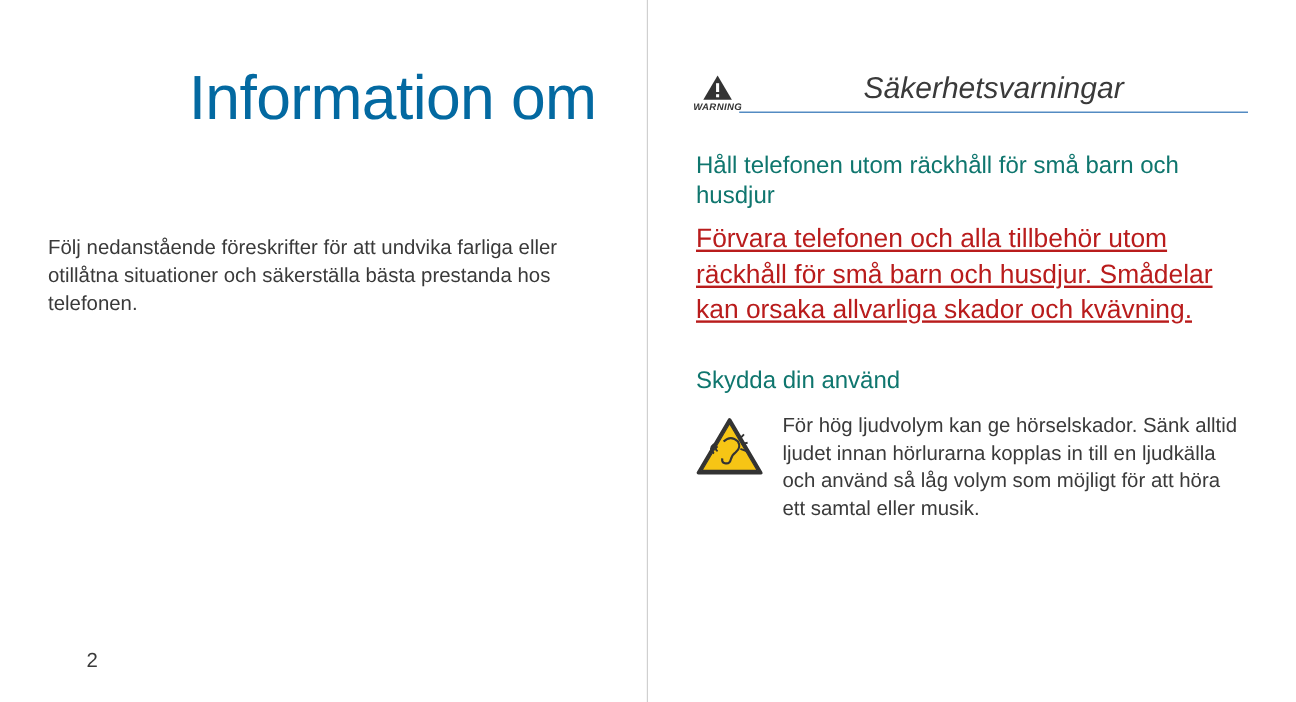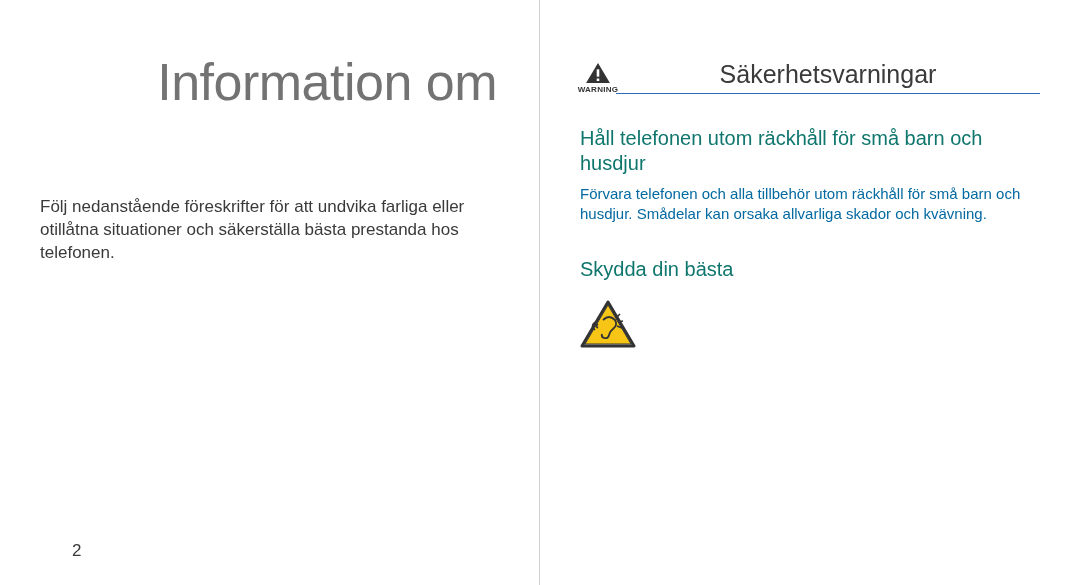--- a/index.html
+++ b/index.html
@@ -1,30 +1,30 @@
 <!DOCTYPE html>
 <html><head>
   <meta charset="utf-8">
   <style>
     * { margin: 0; padding: 0; box-sizing: border-box; }
     html, body { width: 1080px; height: 585px; background: #fff; font-family: Arial, Helvetica, sans-serif; color: #3a3a3a; }
     .spread { display: flex; width: 1080px; height: 585px; }
     .page { width: 540px; height: 585px; position: relative; padding: 34px 40px 30px 40px; }
     .page-left { border-right: 1px solid #d0d0d0; }
-    .main-title { font-size: 52px; font-weight: 300; line-height: 1.08; text-align: right; letter-spacing: -0.5px; margin-top: 20px; margin-right: 2px; color: #737373; }
+    .main-title { font-size: 52px; font-weight: 300; line-height: 1.08; text-align: right; letter-spacing: -0.5px; margin-top: 20px; margin-right: 2px; color: #0369a1; }
     .intro { font-size: 17px; text-align: left; line-height: 1.35; margin-top: 30px; color: #3a3a3a; }
     .page-num-left { position: absolute; bottom: 24px; left: 72px; font-size: 17px; color: #3a3a3a; }
-    .section-header { display: flex; align-items: flex-end; gap: 0; margin-top: 26px; }
+    .section-header { display: flex; align-items: flex-end; gap: 0; margin-top: 26px; font-style: italic; }
     .warning-icon { width: 36px; height: 32px; display: flex; flex-direction: column; align-items: center; justify-content: flex-end; }
     .warning-icon svg { display: block; }
     .warning-label { font-size: 8px; font-weight: bold; letter-spacing: 0.3px; color: #333; margin-top: 1px; }
     .section-title-wrap { flex: 1; border-bottom: 1px solid #2a6fb3; padding-bottom: 4px; text-align: center; }
     .section-title { font-size: 25px; color: #3a3a3a; font-weight: 400; }
     .blue-heading { color: #0f766e; font-size: 20px; line-height: 1.25; font-weight: 400; margin-top: 32px; }
-    .body-text { font-size: 15px; line-height: 1.35; color: #0369a1; margin-top: 8px; }
+    .body-text { font-size: 22px; line-height: 1.35; color: #b91c1c; margin-top: 8px; text-decoration: underline; }
     .hearing-block { display: flex; gap: 16px; margin-top: 14px; align-items: flex-start; }
     .hearing-icon { flex-shrink: 0; margin-top: 4px; }
     .hearing-text { font-size: 17px; line-height: 1.35; color: #3a3a3a; }
   </style>
 </head>
 <body>
 
 <div class="spread">
 
   <div class="page page-left">
@@ -47,28 +47,29 @@
         <div class="warning-label">WARNING</div>
       </div>
       <div class="section-title-wrap">
         <div class="section-title">Säkerhetsvarningar</div>
       </div>
     </div>
 
     <h2 class="blue-heading">Håll telefonen utom räckhåll för små barn och husdjur</h2>
     <p class="body-text">Förvara telefonen och alla tillbehör utom räckhåll för små barn och husdjur. Smådelar kan orsaka allvarliga skador och kvävning.</p>
 
-    <h2 class="blue-heading">Skydda din bästa</h2>
+    <h2 class="blue-heading">Skydda din använd</h2>
     <div class="hearing-block">
       <div class="hearing-icon">
         <svg width="56" height="50" viewBox="0 0 56 50">
           <path d="M28 2 L54 46 L2 46 Z" fill="none" stroke="#333" stroke-width="3" stroke-linejoin="round"></path>
           <path d="M28 5 L51 44 L5 44 Z" fill="#f6c515" stroke="#333" stroke-width="1"></path>
 
           <path d="M23 20 q6 -6 12 0 q3 5 -2 9 q-3 2 -4 6 q-1 4 -5 3 q-3 -1 -2 -4" fill="none" stroke="#333" stroke-width="1.8"></path>
           <path d="M18 24 q-3 2 0 4" fill="none" stroke="#333" stroke-width="1.6"></path>
           <path d="M15 22 q-5 4 0 8" fill="none" stroke="#333" stroke-width="1.6"></path>
           <path d="M36 18 l4 -4 M38 22 l5 -1 M37 26 l5 2" stroke="#333" stroke-width="1.6"></path>
         </svg>
       </div>
+      <div class="hearing-text">För hög ljudvolym kan ge hörselskador. Sänk alltid ljudet innan hörlurarna kopplas in till en ljudkälla och använd så låg volym som möjligt för att höra ett samtal eller musik.</div>
     </div>
   </div>
 </div>
 
 </body></html>

